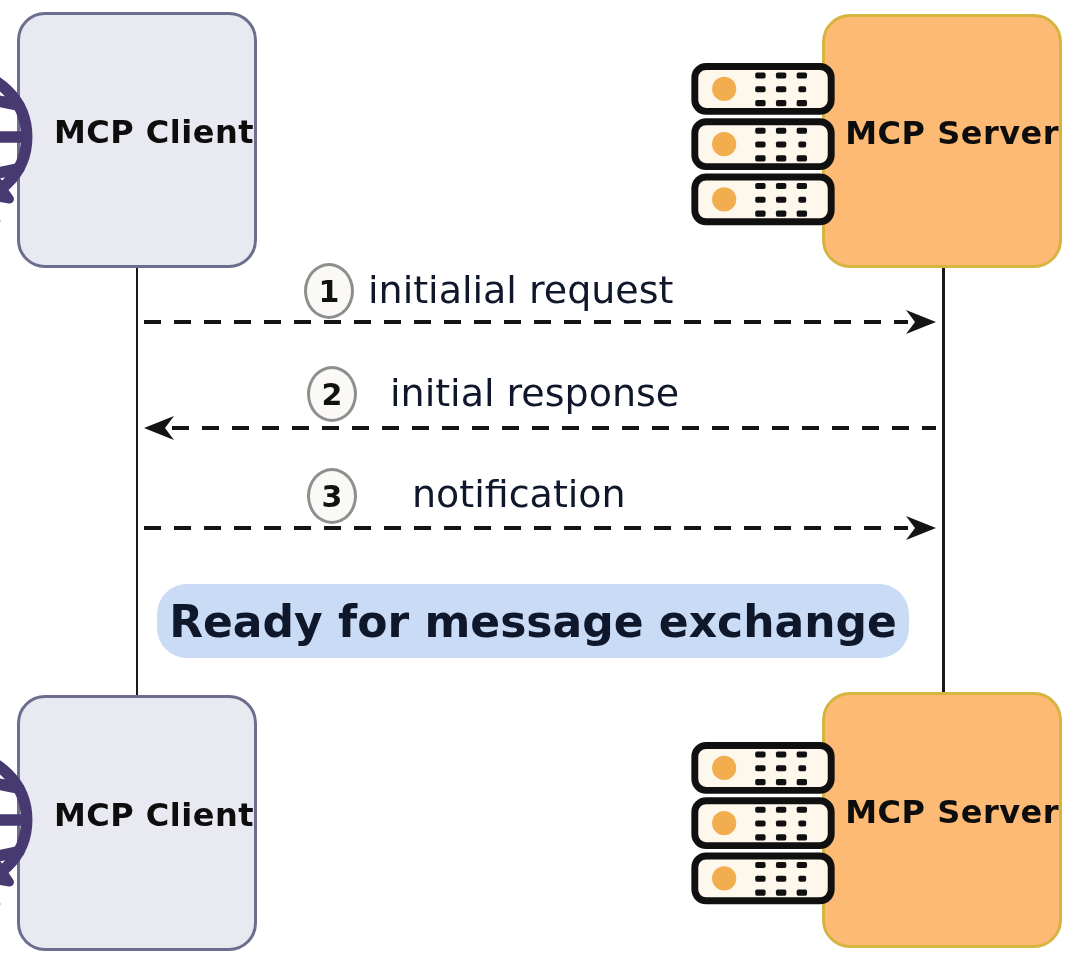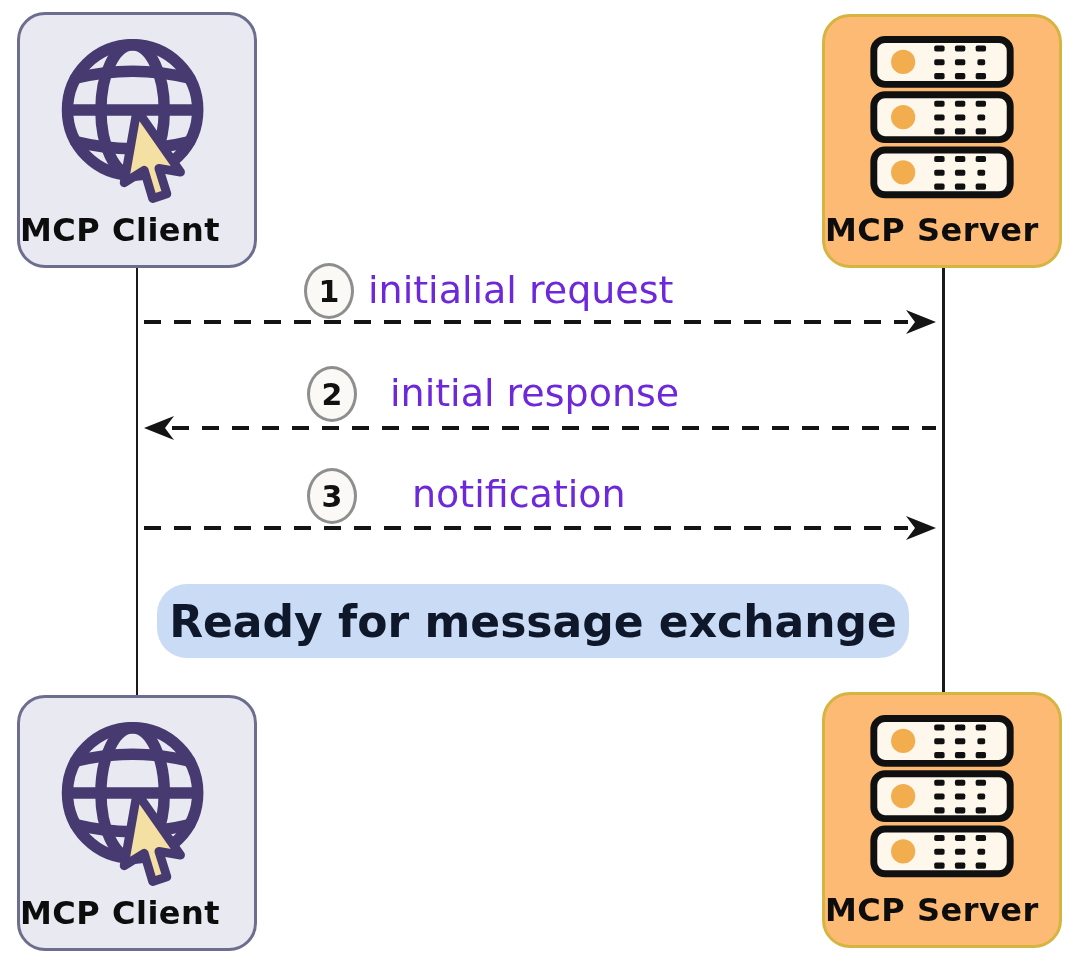--- a/index.html
+++ b/index.html
@@ -11,21 +11,22 @@
     font-family: "DejaVu Sans", "Liberation Sans", sans-serif;
     overflow: hidden;
   }
 
   
   .node {
     position: absolute;
     box-sizing: border-box;
     border-radius: 28px;
     display: flex;
-    flex-direction: column;
+    flex-direction: row;
+    align-items: center;
     justify-content: flex-end;
   }
   .node.client {
     background: #e9e9f1;
     border: 3px solid #6d6d8f;
   }
   .node.server {
     background: #fdba74;
     border: 3px solid #d6b440;
   }
@@ -71,21 +72,21 @@
     align-items: center;
     justify-content: center;
     font-size: 30px;
     font-weight: 600;
     color: #111111;
   }
   .msg-text {
     position: absolute;
     font-size: 38px;
     font-weight: 500;
-    color: #6d28d9;
+    color: #0f172a;
     line-height: 56px;
     white-space: nowrap;
   }
   .circle-1 { left: 304px; top: 263px; }
   .text-1   { left: 368px; top: 262px; }
   .circle-2 { left: 307px; top: 366px; }
   .text-2   { left: 390px; top: 365px; }
   .circle-3 { left: 307px; top: 468px; }
   .text-3   { left: 412px; top: 466px; }
 

